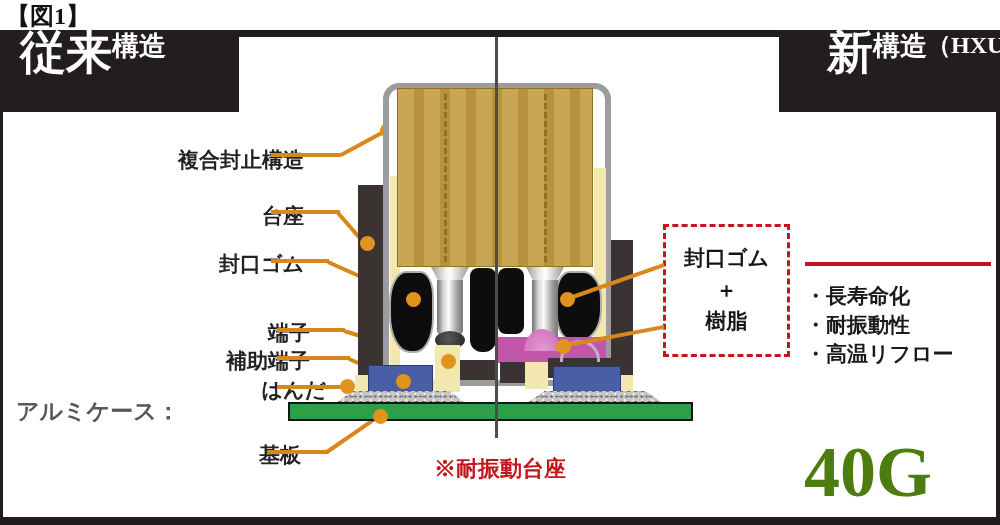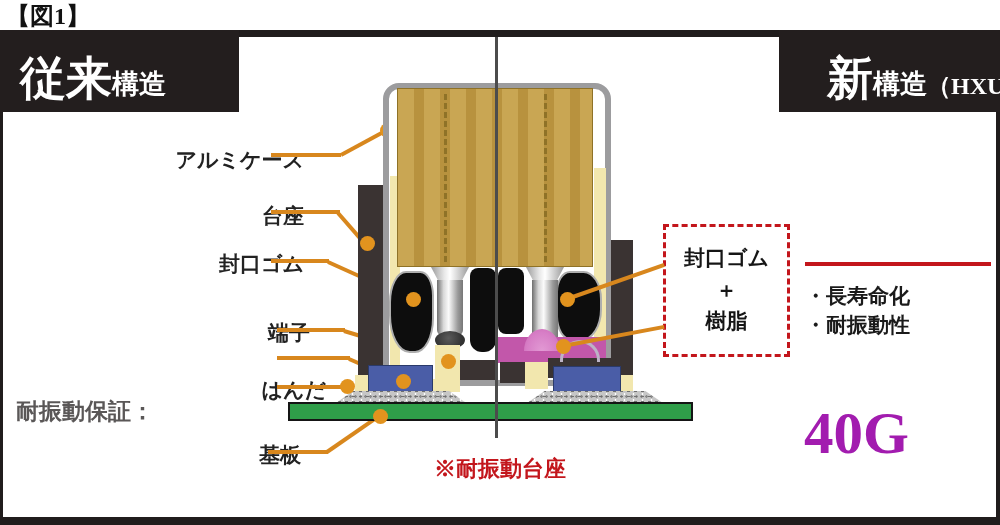--- a/index.html
+++ b/index.html
@@ -7,21 +7,21 @@
     position:relative;width:1000px;height:525px;background:#fff;overflow:hidden;
     font-family:Liberation Serif, serif;
     padding-left:36px;
   }
   .abs{position:absolute;}
   
   #frame{position:absolute;left:0;top:30px;width:1000px;height:495px;box-sizing:border-box;
     border-left:3px solid #201c1c;border-right:4px solid #201c1c;
     border-top:7px solid #201c1c;border-bottom:8px solid #201c1c;}
   .banner{position:absolute;top:30px;height:72px;background:#231e1e;color:#fff;
-    display:flex;align-items:flex-end;white-space:nowrap;}
+    display:flex;white-space:nowrap;}
   .banner .big{font-size:46px;font-weight:bold;line-height:1;}
   .banner .small{font-size:27px;font-weight:bold;line-height:1.25;}
   .banner .paren{font-size:24px;font-weight:bold;line-height:1.3;}
   #figure-label{position:absolute;left:6px;top:0px;font-size:24px;font-weight:bold;color:#111;}
   
   .lbl{position:absolute;font-weight:bold;color:#222;font-size:21px;white-space:nowrap;text-align:right;}
   
   .line{position:absolute;height:4px;background:#d8871d;transform-origin:left center;}
   .dot{position:absolute;width:15px;height:15px;border-radius:50%;background:#e2931e;}
   
@@ -67,21 +67,21 @@
   #callout-box{position:absolute;left:663px;top:224px;width:127px;height:133px;box-sizing:border-box;
     border:3px dashed #c3161c;background:#fff;z-index:30;
     display:flex;flex-direction:column;align-items:center;justify-content:center;
     font-size:21px;font-weight:bold;color:#151515;line-height:1.5;text-align:center;}
   #feature-title{position:absolute;left:805px;top:224px;font-size:30px;font-weight:bold;color:#c3161c;white-space:nowrap;}
   #feature-underline{position:absolute;left:805px;top:262px;width:186px;height:4px;background:#c3161c;}
   .bullet{position:absolute;left:805px;font-size:21px;font-weight:bold;color:#1a1a1a;white-space:nowrap;}
   
   #guarantee-label{position:absolute;left:16px;top:396px;font-size:23px;font-weight:bold;color:#5a5757;}
   #rating-old{position:absolute;left:12px;top:420px;font-size:72px;font-weight:bold;color:#5a5757;line-height:1;}
-  #rating-new{position:absolute;left:804px;top:404px;font-size:59px;font-weight:bold;color:#a21caf;line-height:1;}
+  #rating-new{position:absolute;left:804px;top:436px;font-size:72px;font-weight:bold;color:#4d7c0f;line-height:1;}
   #footnote{position:absolute;left:400px;top:454px;width:200px;text-align:center;
     font-size:22px;font-weight:bold;color:#c3161c;white-space:nowrap;}
 </style>
 </head>
 <body>
 
 <div id="stage">
 
   <div id="figure-label">【図1】</div>
   <div id="frame"></div>
@@ -134,24 +134,25 @@
 
   <div class="blue" style="left:368px;top:365px;width:65px;height:27px;"></div>
   <div class="blue" style="left:553px;top:366px;width:68px;height:26px;"></div>
 
   <div class="solder" style="left:336px;top:389px;width:130px;"></div>
   <div class="solder" style="left:527px;top:389px;width:136px;"></div>
   <div id="pcb"></div>
 
   <div id="divider"></div>
 
-  <div class="lbl" style="right:732px;top:146px;">アルミケース</div>
+  <div class="lbl" style="right:732px;top:146px;">複合封止構造</div>
   <div class="lbl" style="right:732px;top:202px;">台座</div>
   <div class="lbl" style="right:732px;top:250px;">封口ゴム</div>
   <div class="lbl" style="right:726px;top:319px;">端子</div>
+  <div class="lbl" style="right:726px;top:347px;">補助端子</div>
   <div class="lbl" style="right:710px;top:376px;">はんだ</div>
   <div class="lbl" style="right:735px;top:441px;">基板</div>
 
   <div class="line" style="left:271px;top:153px;width:70px;"></div>
   <div class="line" style="left:341px;top:153px;width:53px;transform:rotate(-28.5deg);"></div>
   <div class="line" style="left:271px;top:210px;width:69px;"></div>
   <div class="line" style="left:338px;top:211px;width:42px;transform:rotate(48.9deg);"></div>
   <div class="line" style="left:271px;top:259px;width:58px;"></div>
   <div class="line" style="left:328px;top:260px;width:93px;transform:rotate(24.3deg);"></div>
   <div class="line" style="left:277px;top:328px;width:68px;"></div>
@@ -175,18 +176,19 @@
   <div class="dot" style="left:556px;top:339px;z-index:32;"></div>
 
   <div id="callout-box">
     <span>封口ゴム</span>
     <span>＋</span>
     <span>樹脂</span>
   </div>
   <div id="feature-underline"></div>
   <div class="bullet" style="top:311px;">・耐振動性</div>
   <div class="bullet" style="top:282px;">・長寿命化</div>
+  <div class="bullet" style="top:340px;">・高温リフロー</div>
 
-  <div id="guarantee-label">耐振動保証：</div>
+  <div id="guarantee-label">アルミケース：</div>
   <div id="rating-new">40G</div>
   <div id="footnote">※耐振動台座</div>
 
 </div>
 
 </body></html>

